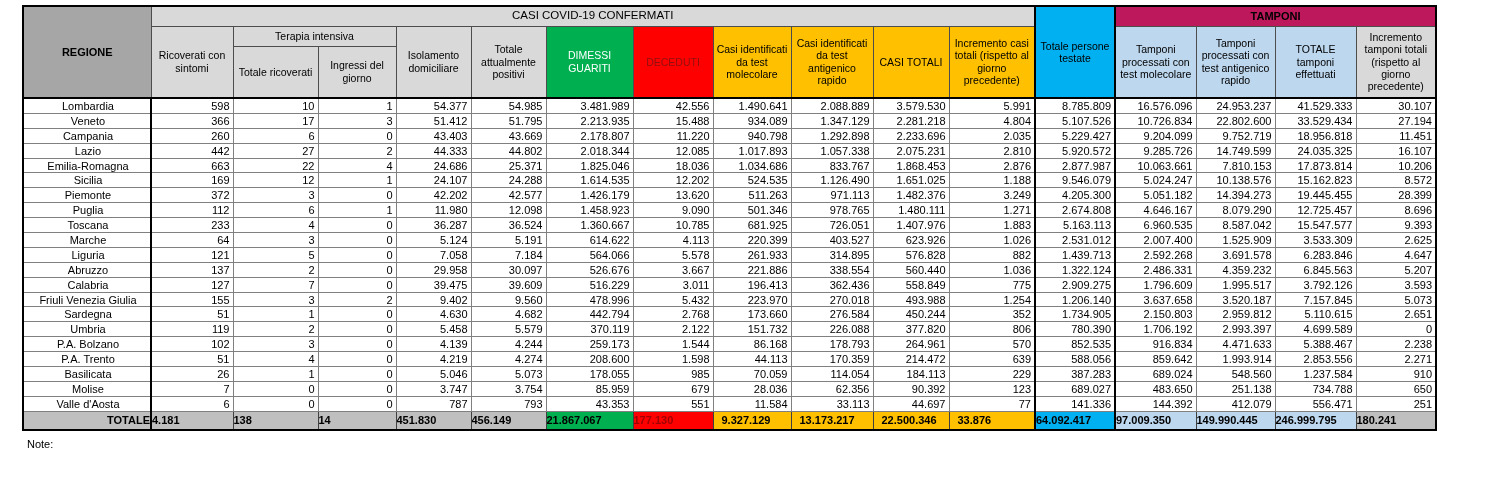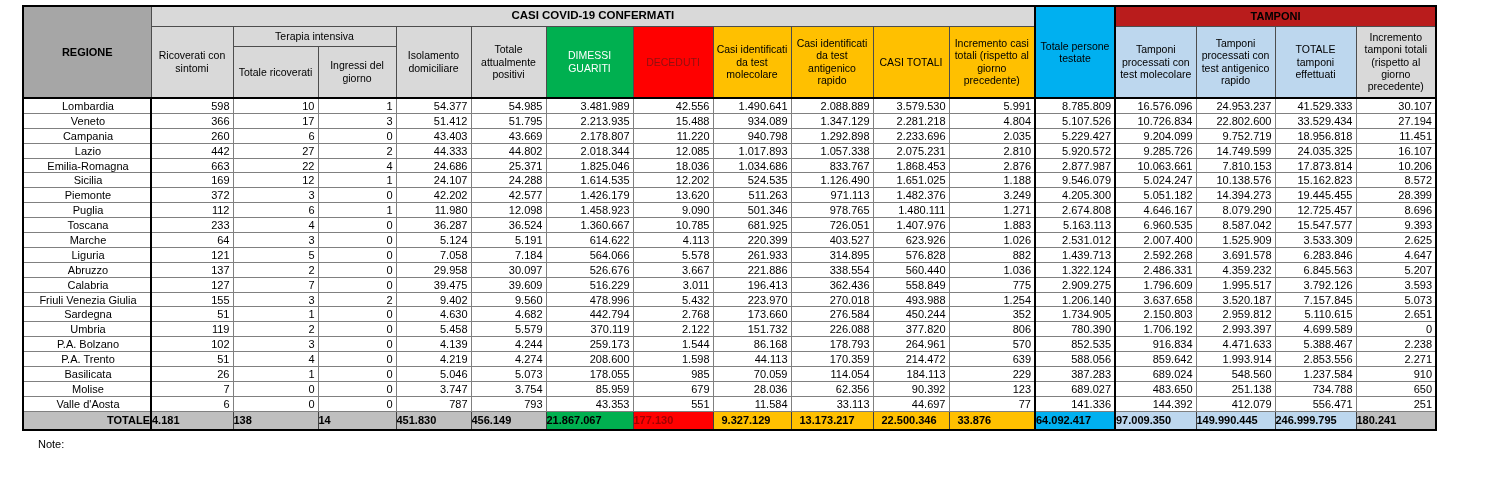--- a/index.html
+++ b/index.html
@@ -16,22 +16,22 @@
   th {
     border:1px solid #4d4d4d; background:#d9d9d9;
     font-weight:normal; font-size:10.5px; line-height:1.18;
     text-align:center; vertical-align:middle; padding:1px 2px;
     white-space:normal; word-wrap:break-word;
   }
   tr.r1 { height:20px; }
   tr.r2 { height:20px; }
   tr.r3 { height:52px; }
   .h-regione { background:#a6a6a6; font-weight:bold; font-size:11px; }
-  .h-banner  { background:#d9d9d9; font-weight:bold; font-size:11.5px; }
-  .h-tamponi { background:#b91c1c; font-weight:bold; font-size:11px; }
+  .h-banner  { background:#d9d9d9; font-weight:normal; font-size:11.5px; }
+  .h-tamponi { background:#be185d; font-weight:bold; font-size:11px; }
   .h-green { background:#00b050; color:#ffffff; }
   .h-red   { background:#ff0000; color:#8f1010; }
   .h-yellow{ background:#ffc000; }
   .h-cyan  { background:#00b0f0; }
   .h-blue  { background:#bdd7ee; }
   .h-gray2 { background:#d9d9d9; }
 
   tbody td {
     border:1px solid #808080; background:#ffffff;
     font-size:11px; height:13.9px; white-space:nowrap; padding:0;
@@ -47,21 +47,21 @@
   }
   tfoot td.num { text-align:left; padding-right:3px; }
   td.f-label { text-align:right; background:#bfbfbf; border-right:2px solid #000; }
   .f-gray  { background:#bfbfbf; }
   .f-green { background:#00b050; }
   .f-red   { background:#ff0000; color:#a00000; }
   .f-yellow{ background:#ffc000;padding-left:8px; }
   .f-cyan  { background:#00b0f0; }
   .f-blue  { background:#bdd7ee; }
 
-  .notes { position:absolute; left:19px; top:438px; }
+  .notes { position:absolute; left:8px; top:438px; }
   .notes .note-title { font-size:11px; margin:0 0 12px 19px; }
   .notes .note-line { font-size:8.6px; line-height:10.6px; margin:0; }
 </style>
 </head>
 <body>
 
 <table class="covid">
   <colgroup>
     <col style="width:128px">
       <col style="width:82px">

